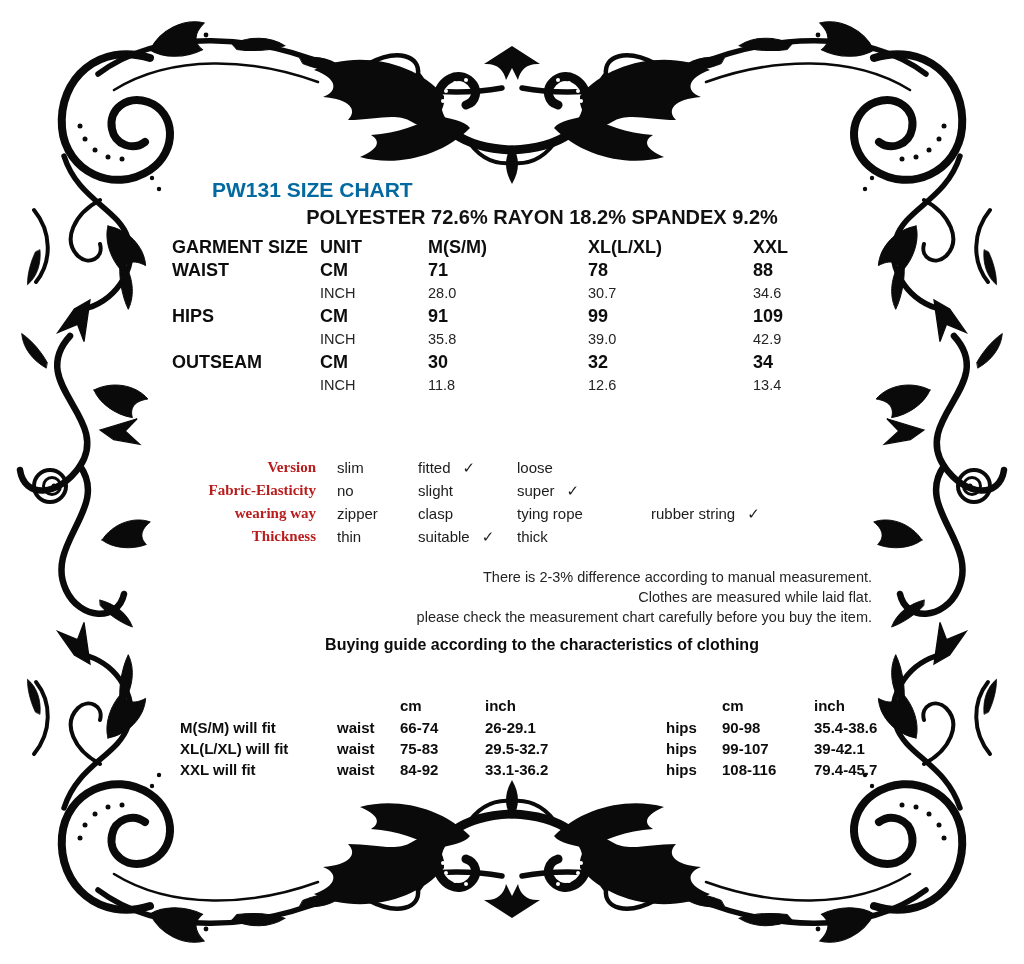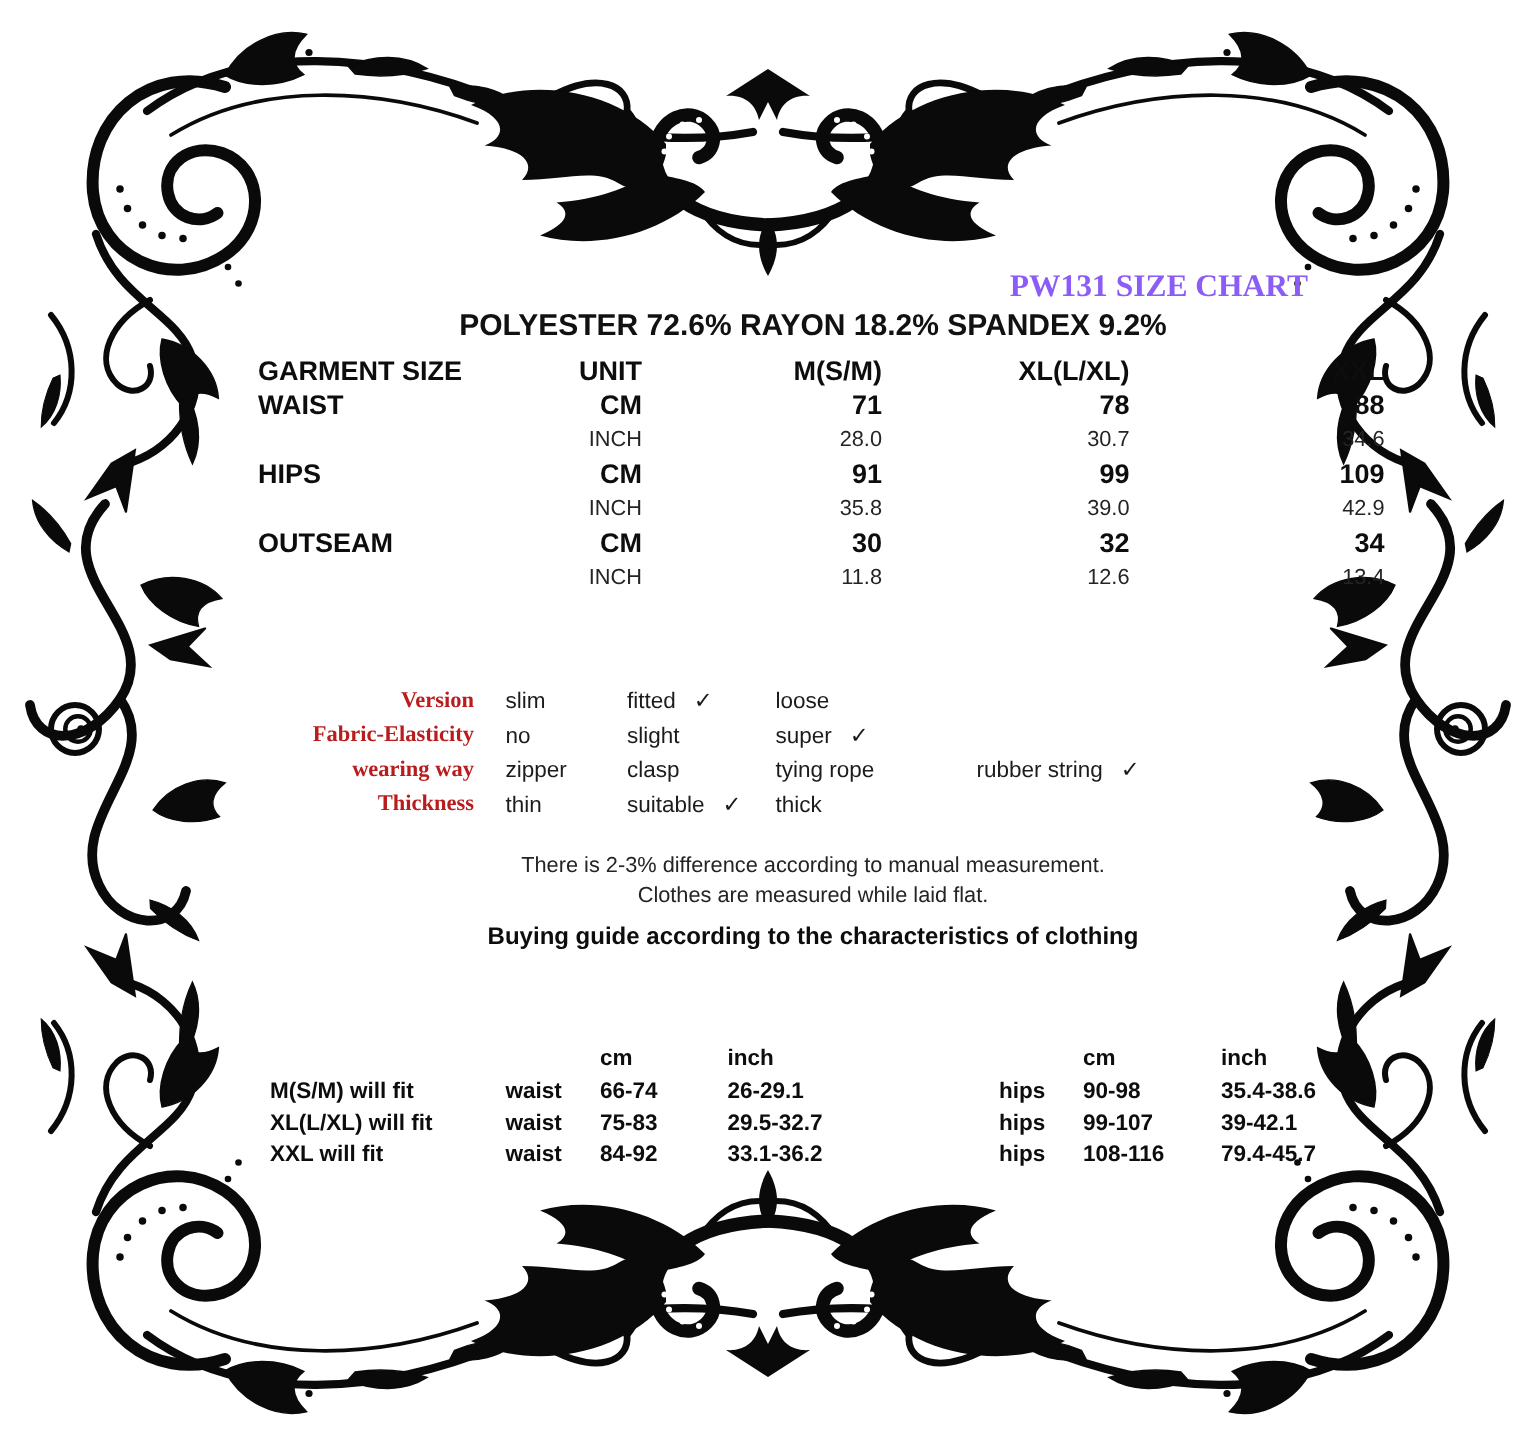--- a/index.html
+++ b/index.html
@@ -11,49 +11,49 @@
     position:relative;
     overflow:hidden;
   }
   .page{position:absolute;inset:0;}
   svg.border{position:absolute;left:0;top:0;}
 
   .abs{position:absolute;}
 
   .title{
     left:212px;top:178px;width:660px;
-    text-align:right;font-size:21px;font-weight:bold;color:#8b5cf6;font-family:Liberation Serif, serif;
+    text-align:left;font-size:21px;font-weight:bold;color:#0369a1;
   }
   .subtitle{
     left:212px;top:206px;width:660px;
     text-align:center;font-size:20px;font-weight:bold;color:#111;
   }
 
   
   .size-table{left:172px;top:236px;width:751px;}
   .st-row{display:grid;grid-template-columns:148px 108px 160px 165px 170px;height:23px;line-height:23px;}
-  .st-row span{display:block;text-align:right;white-space:nowrap;}
+  .st-row span{display:block;text-align:left;white-space:nowrap;}
   .st-row .c-label{text-align:left;}
   .st-head span, .st-row.bold span{font-weight:bold;font-size:18px;color:#0d0d0d;}
   .st-row.sub span{font-size:14.5px;color:#242424;}
 
   
   .chars{left:180px;top:456px;width:680px;}
   .ch-row{display:grid;grid-template-columns:136px 85px 100px 133px 200px;height:23px;line-height:23px;font-size:15px;}
   .ch-label{text-align:right;font-weight:bold;color:#b91c1c;white-space:nowrap;font-family:Liberation Serif, serif;}
   .ch-opt{white-space:nowrap;}
   .ch-opt.o1{padding-left:21px;}
   .ch-opt.o2{padding-left:17px;}
   .ch-opt.o3{padding-left:16px;}
   .ch-opt.o4{padding-left:17px;}
   .chk{margin-left:12px;font-size:15px;color:#1a1a1a;}
 
   
   .notes{left:212px;top:567px;width:660px;text-align:center;}
-  .note-line{height:20px;line-height:20px;font-size:14.5px;color:#242424;}
+  .note-line{height:20px;line-height:20px;font-size:14.5px;color:#242424;text-align:right;}
   .buying-guide{margin-top:7px;height:22px;line-height:22px;font-size:16px;font-weight:bold;color:#0d0d0d;}
 
   
   .fit-table{left:180px;top:694px;width:736px;}
   .ft-row{display:grid;grid-template-columns:157px 55px 88px 186px 38px 102px 110px;height:21px;line-height:21px;font-size:15px;font-weight:bold;color:#0d0d0d;}
   .ft-row.head{height:23px;line-height:23px;}
   .ft-row span{white-space:nowrap;}
   .ft-label{text-align:left;padding-right:45px;}
   .ft-cmh{padding-left:8px;}
   .ft-inchh{padding-left:5px;}
@@ -229,20 +229,21 @@
       <span class="ch-opt o1"><span>thin</span><span class="chk"></span></span>
       <span class="ch-opt o2"><span>suitable</span><span class="chk">✓</span></span>
       <span class="ch-opt o3"><span>thick</span><span class="chk"></span></span>
       <span class="ch-opt o4"><span></span><span class="chk"></span></span>
     </div>
   </div>
 
   <div class="abs notes">
     <div class="note-line">There is 2-3% difference according to manual measurement.</div>
     <div class="note-line">Clothes are measured while laid flat.</div>
+    <div class="note-line">please check the measurement chart carefully before you buy the item.</div>
     <div class="buying-guide">Buying guide according to the characteristics of clothing</div>
   </div>
 
   <div class="abs fit-table">
     <div class="ft-row head">
       <span class="ft-label"></span>
       <span></span>
       <span class="ft-cmh">cm</span>
       <span class="ft-inchh">inch</span>
       <span></span>

